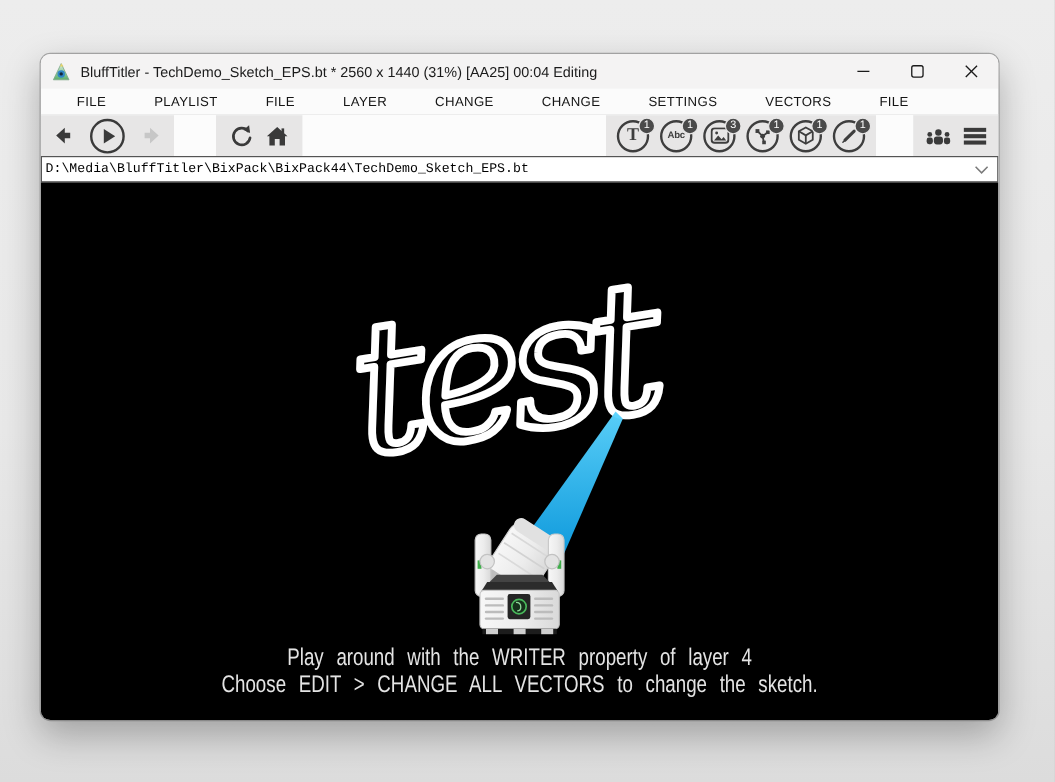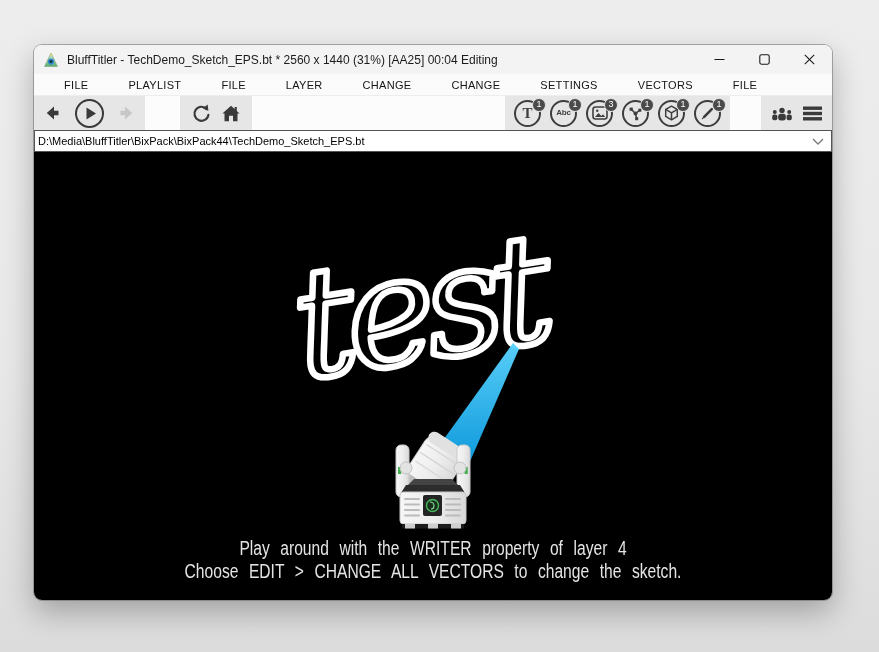--- a/index.html
+++ b/index.html
@@ -34,21 +34,21 @@
   .layer-circle { width:27px; height:27px; border:2px solid #3e3e3e; border-radius:50%;
                   display:flex; align-items:center; justify-content:center; position:relative; background:transparent; }
   .glyph-T   { font-family:"Liberation Serif", serif; font-weight:bold; font-size:15px; color:#3e3e3e; line-height:1; }
   .glyph-Abc { font-weight:bold; font-size:8px; color:#3e3e3e; line-height:1; letter-spacing:-.2px;text-align:center; }
   .badge { position:absolute; top:-4px; right:-7px; width:14px; height:14px; border-radius:50%;
            background:#4a4a4a; border:1px solid #e7e6e6; color:#fff; font-size:9px;
            display:flex; align-items:center; justify-content:center; line-height:1; }
 
   
   .addressbar { height:22px; background:#fff; border:1px solid #545454; display:flex; align-items:center; padding:0 3px; position:relative; }
-  .address-input { flex:1; border:0; outline:0; font-family:Liberation Sans, sans-serif; font-size:11px; color:#000; height:18px; }
+  .address-input { flex:1; border:0; outline:0; font-family:Liberation Mono, monospace; font-size:11px; color:#000; height:18px; }
   .addr-chevron { background:transparent; border:0; padding:0 4px; display:flex; align-items:center; }
 
   
   .viewport { position:relative; height:448px; background:#000; overflow:hidden; }
   .scene { position:absolute; left:0; top:0; }
   .caption { position:absolute; left:0; right:0; text-align:center; color:#e4e4e4;
              font-size:20px; transform:scaleX(.78); transform-origin:50% 50%;
              word-spacing:8px; letter-spacing:0; white-space:nowrap; }
   .cap1 { top:385px; }
   .cap2 { top:408px; }

